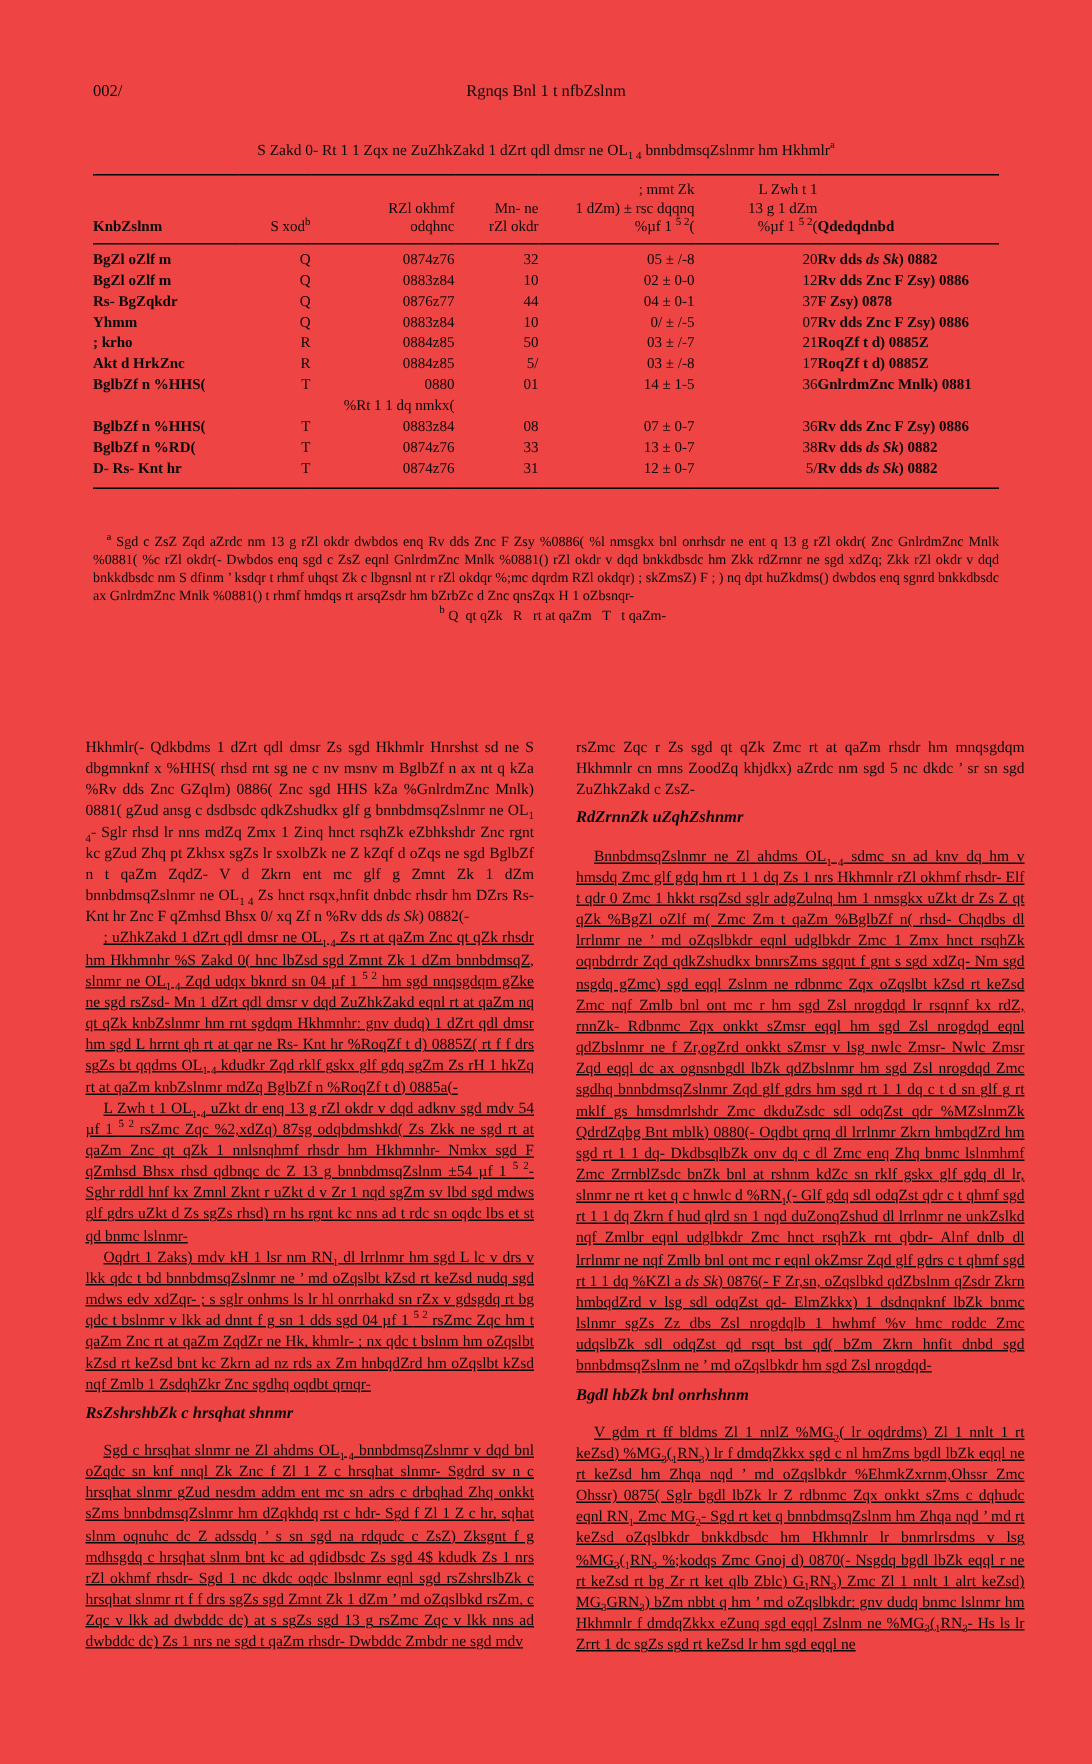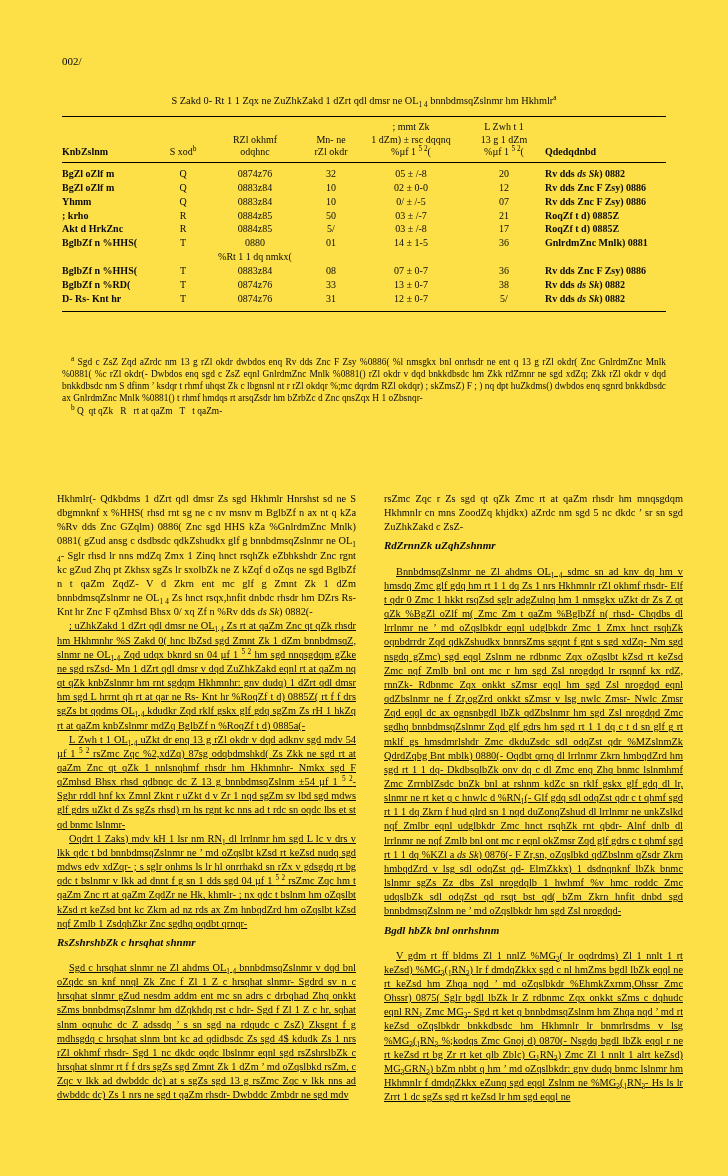--- a/index.html
+++ b/index.html
@@ -1,51 +1,52 @@
 <!DOCTYPE html>
 <html><head>
 <meta charset="utf-8">
 <style>
   html,body{margin:0;padding:0;background:#e9e9e9;}
-  .page{position:relative;width:728px;height:1176px;background:#fde047;
+  .page{position:relative;width:728px;height:1176px;background:#ef4444;
         font-family:"Liberation Serif","DejaVu Serif",serif;color:#0a0a0a;overflow:hidden;}
   .running-head{position:absolute;top:55px;left:62px;width:604px;height:16px;font-size:11px;}
   .rh-num{position:absolute;left:0;top:0;}
   .rh-center{position:absolute;left:0;width:100%;text-align:center;top:0;}
   .table-caption{position:absolute;top:95px;left:62px;width:604px;text-align:center;font-size:10.3px;}
   .table-wrap{position:absolute;top:116px;left:62px;width:604px;}
   table{width:100%;border-collapse:collapse;table-layout:fixed;font-size:10px;
         border-top:1.5px solid #000;border-bottom:1.5px solid #000;}
   col.c0{width:97px;}col.c1{width:48px;}col.c2{width:96px;}col.c3{width:56px;}
   col.c4{width:104px;}col.c5{width:82px;}col.c6{width:121px;}
   thead th{font-weight:normal;vertical-align:bottom;padding:4px 0 3px;line-height:12.6px;
         border-bottom:1.2px solid #000;}
   tbody td{line-height:13.9px;vertical-align:top;padding:0;}
   tbody tr:first-child td{padding-top:4px;}
   tbody tr:last-child td{padding-bottom:5px;}
   th.c0,td.c0,th.c6,td.c6{text-align:left;font-weight:bold;}
-  th.c1,td.c1,th.c2,td.c2,th.c3,td.c3,th.c4,td.c4,th.c5,td.c5{text-align:center;}
+  th.c1,td.c1,th.c2,td.c2,th.c3,td.c3,th.c4,td.c4,th.c5,td.c5{text-align:right;}
   sub,sup{font-size:7.3px;line-height:0;}
   .footnotes{position:absolute;top:356px;left:62px;width:604px;font-size:9.4px;
         line-height:12.0px;text-align:justify;}
   .footnotes p{margin:0;text-indent:9px;}
-  .footnotes p.fb{text-align:left;margin-top:1px;}
+  .footnotes p.fb{text-align:center;margin-top:1px;}
   .body-columns{position:absolute;top:492px;left:57px;width:626px;display:flex;gap:28px;}
   .col{width:306px;font-size:10.35px;line-height:14.15px;text-align:justify;}
   .para{margin:0;}
   .para.indent{text-indent:12px;text-decoration:underline;}
   h3.subheading{margin:4px 0 12px 0;font-style:italic;font-weight:bold;font-size:11px;}
 </style>
 </head>
 <body>
 
 <div class="page">
 
   <div class="running-head">
     <span class="rh-num">002/</span>
+    <span class="rh-center">Rgnqs Bnl 1 t nfbZslnm</span>
   </div>
 
   <div class="table-caption">S Zakd 0- Rt 1 1 Zqx ne ZuZhkZakd 1 dZrt qdl dmsr ne OL<sub>1 4</sub> bnnbdmsqZslnmr hm Hkhmlr<sup>a</sup></div>
 
   <div class="table-wrap">
     <table>
       <colgroup>
         <col class="c0">
           <col class="c1">
           <col class="c2">
@@ -96,20 +97,29 @@
             <td class="c6">Rv dds <i>ds Sk</i>) 0882</td>
           </tr>
           <tr>
             <td class="c0">BgZl oZlf m</td>
             <td class="c1">Q</td>
             <td class="c2">0883z84</td>
             <td class="c3">10</td>
             <td class="c4">02 ± 0-0</td>
             <td class="c5">12</td>
             <td class="c6">Rv dds Znc F Zsy) 0886</td>
+          </tr>
+          <tr>
+            <td class="c0">Rs- BgZqkdr</td>
+            <td class="c1">Q</td>
+            <td class="c2">0876z77</td>
+            <td class="c3">44</td>
+            <td class="c4">04 ± 0-1</td>
+            <td class="c5">37</td>
+            <td class="c6">F Zsy) 0878</td>
           </tr>
           <tr>
             <td class="c0">Yhmm</td>
             <td class="c1">Q</td>
             <td class="c2">0883z84</td>
             <td class="c3">10</td>
             <td class="c4">0/ ± /-5</td>
             <td class="c5">07</td>
             <td class="c6">Rv dds Znc F Zsy) 0886</td>
           </tr>

